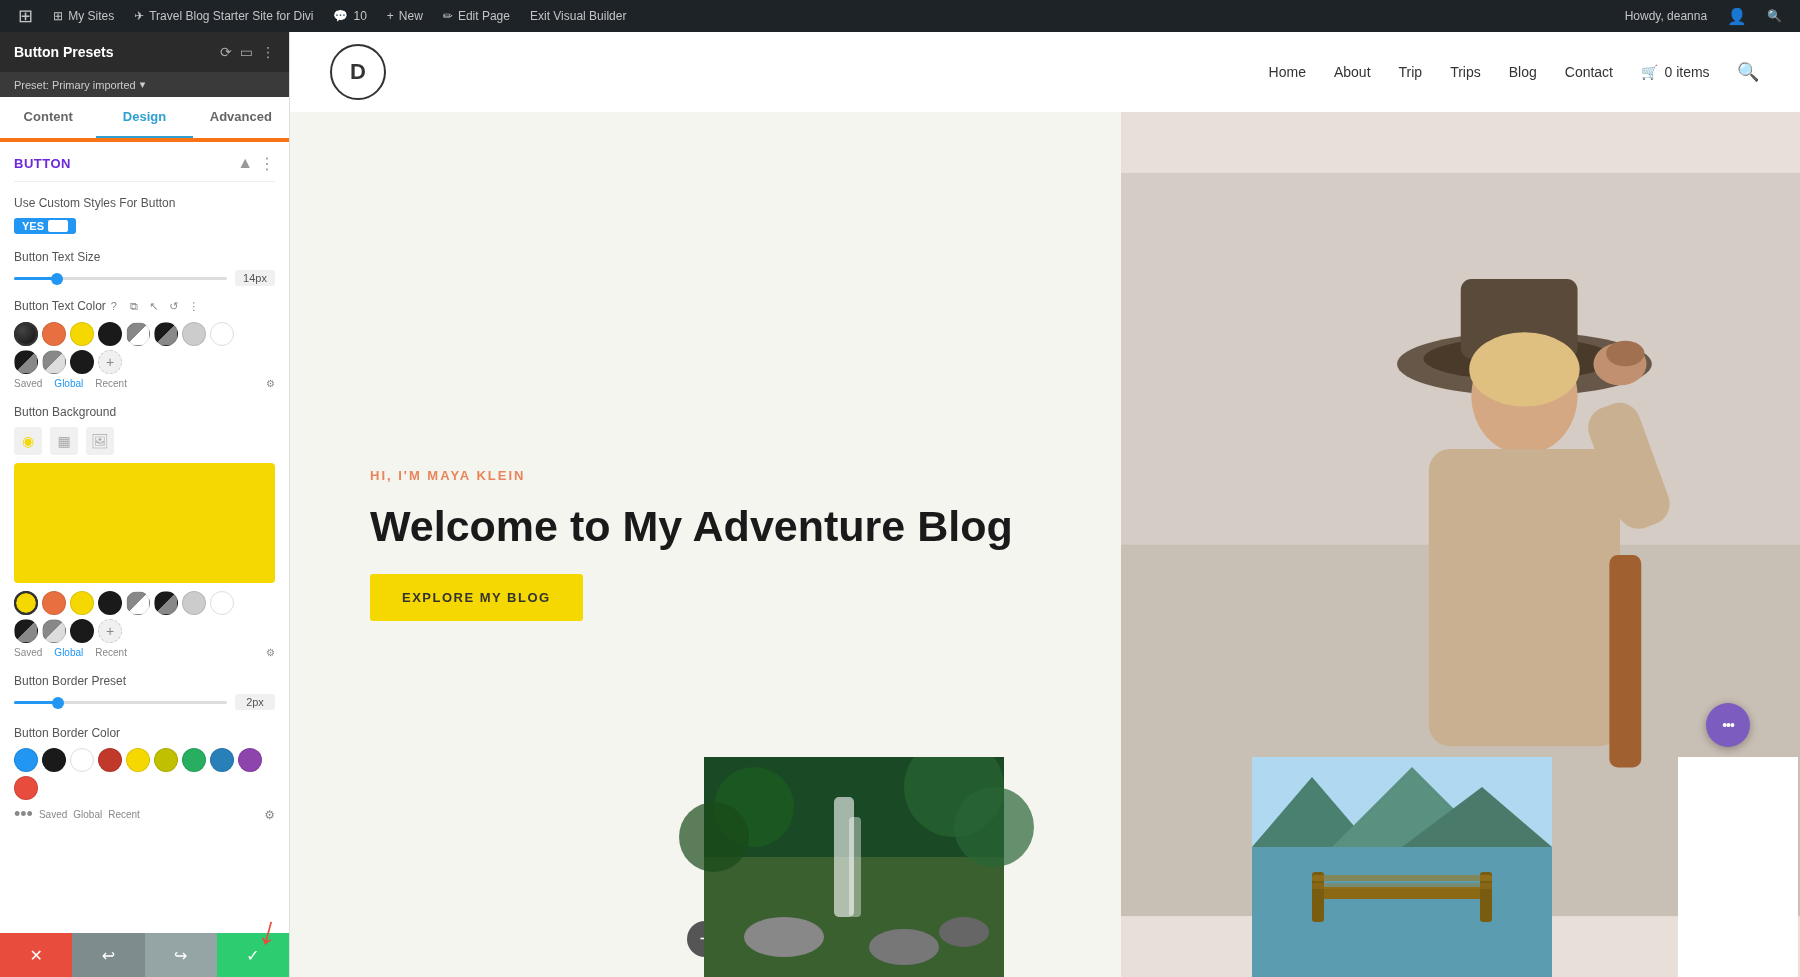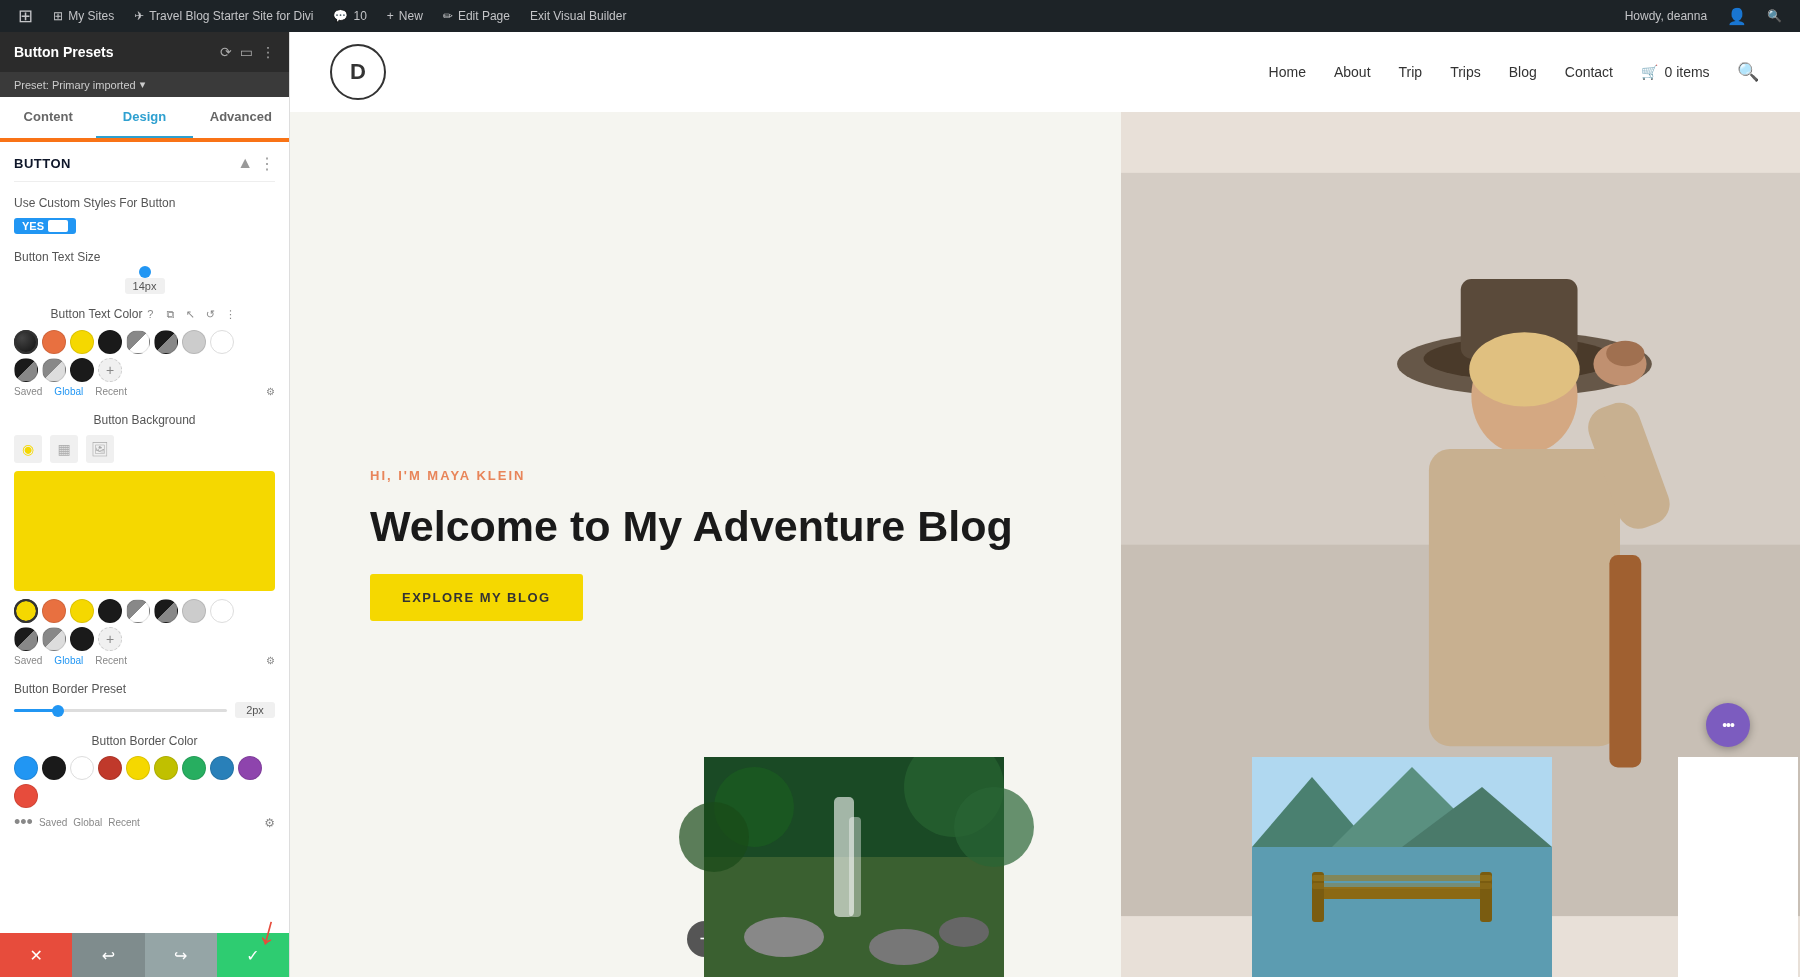--- a/index.html
+++ b/index.html
@@ -117,21 +117,21 @@
       display: flex;
       align-items: center;
       justify-content: space-between;
       margin-bottom: 14px;
       padding-bottom: 8px;
       border-bottom: 1px solid #eee;
     }
     .section-title {
       font-size: 13px;
       font-weight: 700;
-      color: #0f172a;
+      color: #6d28d9;
       text-transform: uppercase;
       letter-spacing: 0.5px;
     }
 
     
     .toggle-row {
       margin-bottom: 16px;
     }
     .toggle-label {
       font-size: 12px;
@@ -165,21 +165,20 @@
     }
     .slider-label {
       font-size: 12px;
       color: #555;
       margin-bottom: 6px;
     }
     .slider-control {
       display: flex;
       align-items: center;
       gap: 8px;
-      flex-direction: column;
     }
     .slider-track {
       flex: 1;
       height: 3px;
       background: #ddd;
       border-radius: 2px;
       position: relative;
     }
     .slider-fill {
       height: 100%;
@@ -205,21 +204,21 @@
       text-align: center;
     }
 
     
     .color-row {
       margin-bottom: 16px;
     }
     .color-row-header {
       display: flex;
       align-items: center;
-      justify-content: center;
+      justify-content: flex-start;
       margin-bottom: 8px;
     }
     .color-label {
       font-size: 12px;
       color: #555;
       display: flex;
       align-items: center;
       gap: 5px;
     }
     .color-label-icons {

